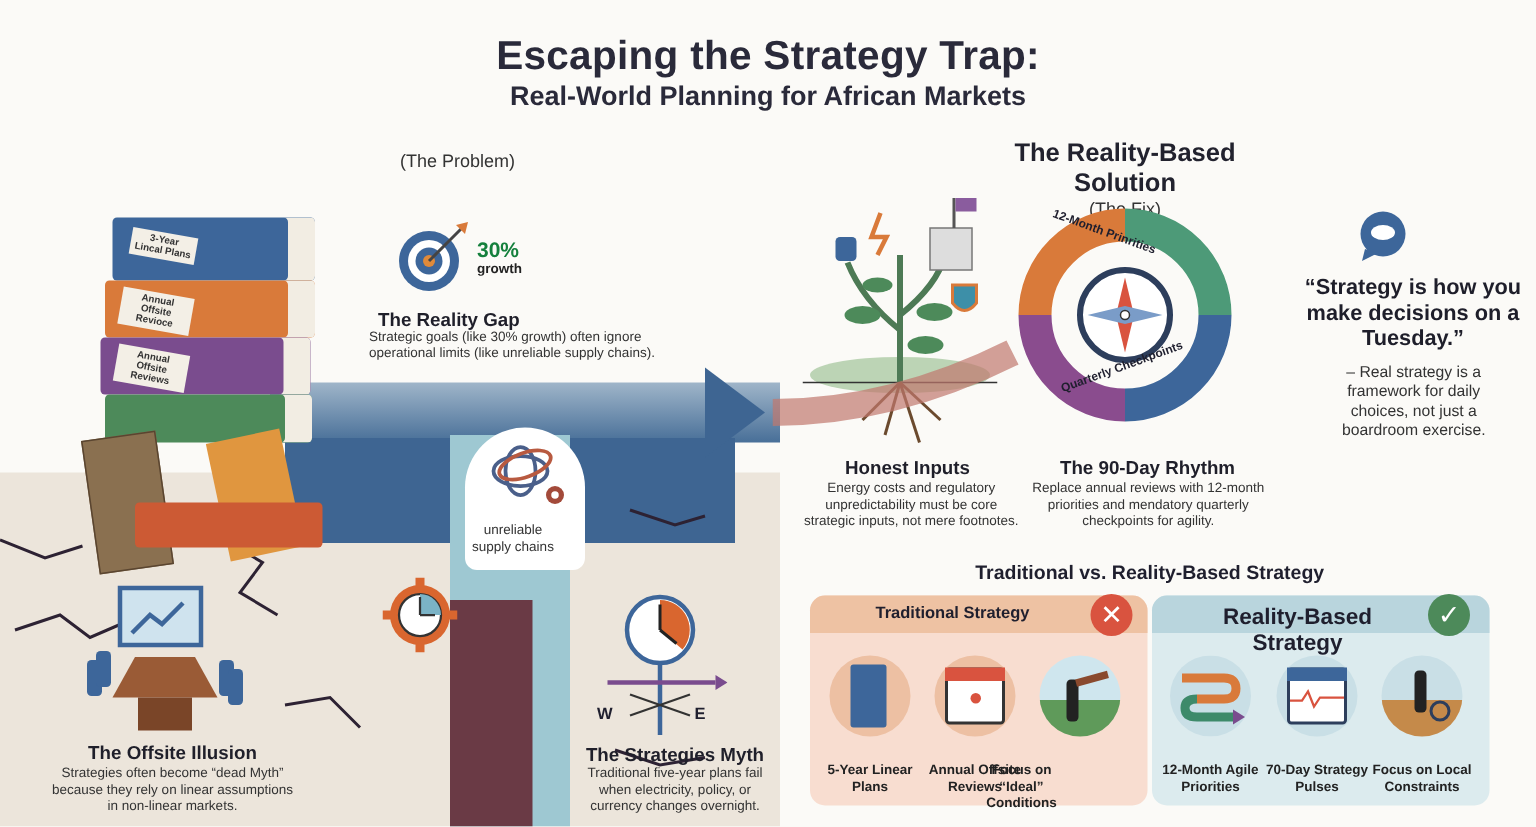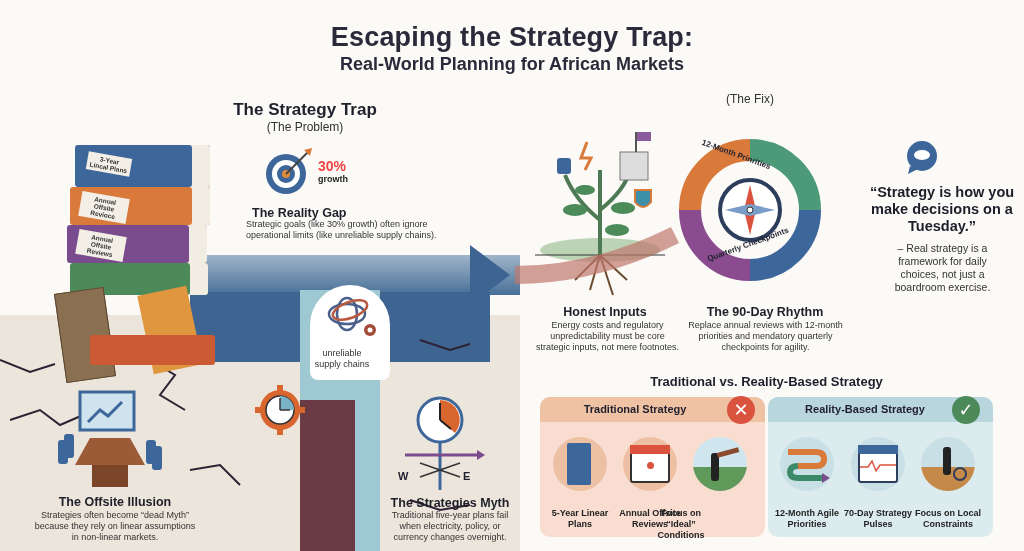--- a/index.html
+++ b/index.html
@@ -51,21 +51,20 @@
     <path d="M10 120 L40 110 L60 125 L90 112"></path>
     <path d="M150 60 L175 75 L160 95 L185 110"></path>
     <path d="M0 60 L30 72 L55 64"></path>
     <path d="M190 170 L220 165 L240 185"></path>
     <path d="M420 40 L450 50 L470 44"></path>
     <path d="M410 200 L440 210 L470 205"></path>
   </g>
 </svg>
 
 <div class="abs center" style="left:230px;top:100px;width:150px">
-  <div class="sec-h">The Strategy Trap</div>
   <div class="sec-s">(The Problem)</div>
 </div>
 
 <div class="abs" style="left:70px;top:140px;width:150px;height:200px">
   <div class="abs book" style="left:5px;top:5px;width:135px;height:42px;background:#3d669a">
     <div class="abs book-label" style="left:12px;top:10px;width:44px">3-Year Lincal Plans</div>
   </div>
   <div class="abs book" style="left:0;top:47px;width:140px;height:38px;background:#d97a3a">
     <div class="abs book-label" style="left:10px;top:8px;width:48px">Annual Offsite Revioce</div>
   </div>
@@ -79,21 +78,21 @@
 </div>
 
 <svg class="abs" style="left:264px;top:146px" width="50" height="50">
   <circle cx="22" cy="28" r="20" fill="#3d669a"></circle>
   <circle cx="22" cy="28" r="14" fill="#fff"></circle>
   <circle cx="22" cy="28" r="9" fill="#3d669a"></circle>
   <circle cx="22" cy="28" r="4" fill="#e08a3a"></circle>
   <line x1="22" y1="28" x2="44" y2="6" stroke="#444" stroke-width="2"></line>
   <path d="M40 4 L48 2 L46 10 Z" fill="#d97a3a"></path>
 </svg>
-<div class="abs" style="left:318px;top:158px;font-size:14px;font-weight:bold;color:#ef4444">30%</div>
+<div class="abs" style="left:318px;top:158px;font-size:14px;font-weight:bold;color:#15803d">30%</div>
 <div class="abs" style="left:318px;top:174px;font-size:9px;font-weight:bold;color:#222">growth</div>
 
 <div class="abs h-small" style="left:252px;top:206px">The Reality Gap</div>
 <div class="abs body-small" style="left:246px;top:219px;width:200px">Strategic goals (like 30% growth) often ignore operational limits (like unreliable supply chains).</div>
 
 <div class="abs cloud"></div>
 <svg class="abs" style="left:322px;top:292px" width="60" height="50">
   <g fill="none" stroke-width="2.5">
     <ellipse cx="25" cy="22" rx="18" ry="10" stroke="#4a5f8a"></ellipse>
     <ellipse cx="25" cy="22" rx="10" ry="16" stroke="#4a5f8a"></ellipse>
@@ -144,20 +143,21 @@
     <rect x="8" y="50" width="10" height="24" rx="3"></rect>
       <rect x="14" y="44" width="10" height="24" rx="3"></rect>
     <rect x="96" y="50" width="10" height="24" rx="3"></rect>
       <rect x="102" y="56" width="10" height="24" rx="3"></rect>
   </g>
 </svg>
 <div class="abs h-small center" style="left:10px;top:495px;width:210px">The Offsite Illusion</div>
 <div class="abs body-small center" style="left:30px;top:510px;width:170px">Strategies often become “dead Myth” because they rely on linear assumptions in non-linear markets.</div>
 
 <div class="abs center" style="left:640px;top:92px;width:220px">
+  <div class="sec-h">The Reality-Based Solution</div>
   <div class="sec-s">(The Fix)</div>
 </div>
 
 <svg class="abs" style="left:535px;top:130px" width="130" height="170">
   <ellipse cx="65" cy="120" rx="60" ry="12" fill="#bcd4b5"></ellipse>
   <line x1="0" y1="125" x2="130" y2="125" stroke="#333" stroke-width="1"></line>
   <g stroke="#4d7a55" stroke-width="4" fill="none">
     <path d="M65 125 L65 40"></path>
       <path d="M65 90 Q40 70 30 45"></path>
       <path d="M65 80 Q90 60 95 40"></path>
@@ -214,21 +214,21 @@
 
 <div class="abs center" style="left:540px;top:374px;width:453px;font-size:13px;font-weight:bold">Traditional vs. Reality-Based Strategy</div>
 
 <div class="abs panel trad"></div>
 <div class="abs trad-h"></div>
 <div class="abs center" style="left:560px;top:403px;width:150px;font-size:11px;font-weight:bold">Traditional Strategy</div>
 <div class="abs badge" style="left:727px;top:396px;background:#d9533f">✕</div>
 
 <div class="abs panel real"></div>
 <div class="abs real-h"></div>
-<div class="abs center" style="left:790px;top:403px;width:150px;font-size:11px;font-weight:bold">Reality-Based Strategy</div>
+<div class="abs center" style="left:790px;top:403px;width:150px;font-size:15px;font-weight:bold">Reality-Based Strategy</div>
 <div class="abs badge" style="left:952px;top:396px;background:#4d8a5a">✓</div>
 
 <div class="abs icon-circle" style="left:553px;top:437px;background:#edc0a3">
   <div class="abs" style="left:14px;top:6px;width:24px;height:42px;background:#3d669a;border-radius:2px"></div>
 </div>
 <div class="abs lbl" style="left:545px;top:508px">5-Year Linear Plans</div>
 
 <div class="abs icon-circle" style="left:623px;top:437px;background:#edc0a3">
   <div class="abs" style="left:7px;top:8px;width:40px;height:38px;background:#fff;border:2px solid #333;border-radius:3px"></div>
   <div class="abs" style="left:7px;top:8px;width:40px;height:9px;background:#d9533f"></div>

